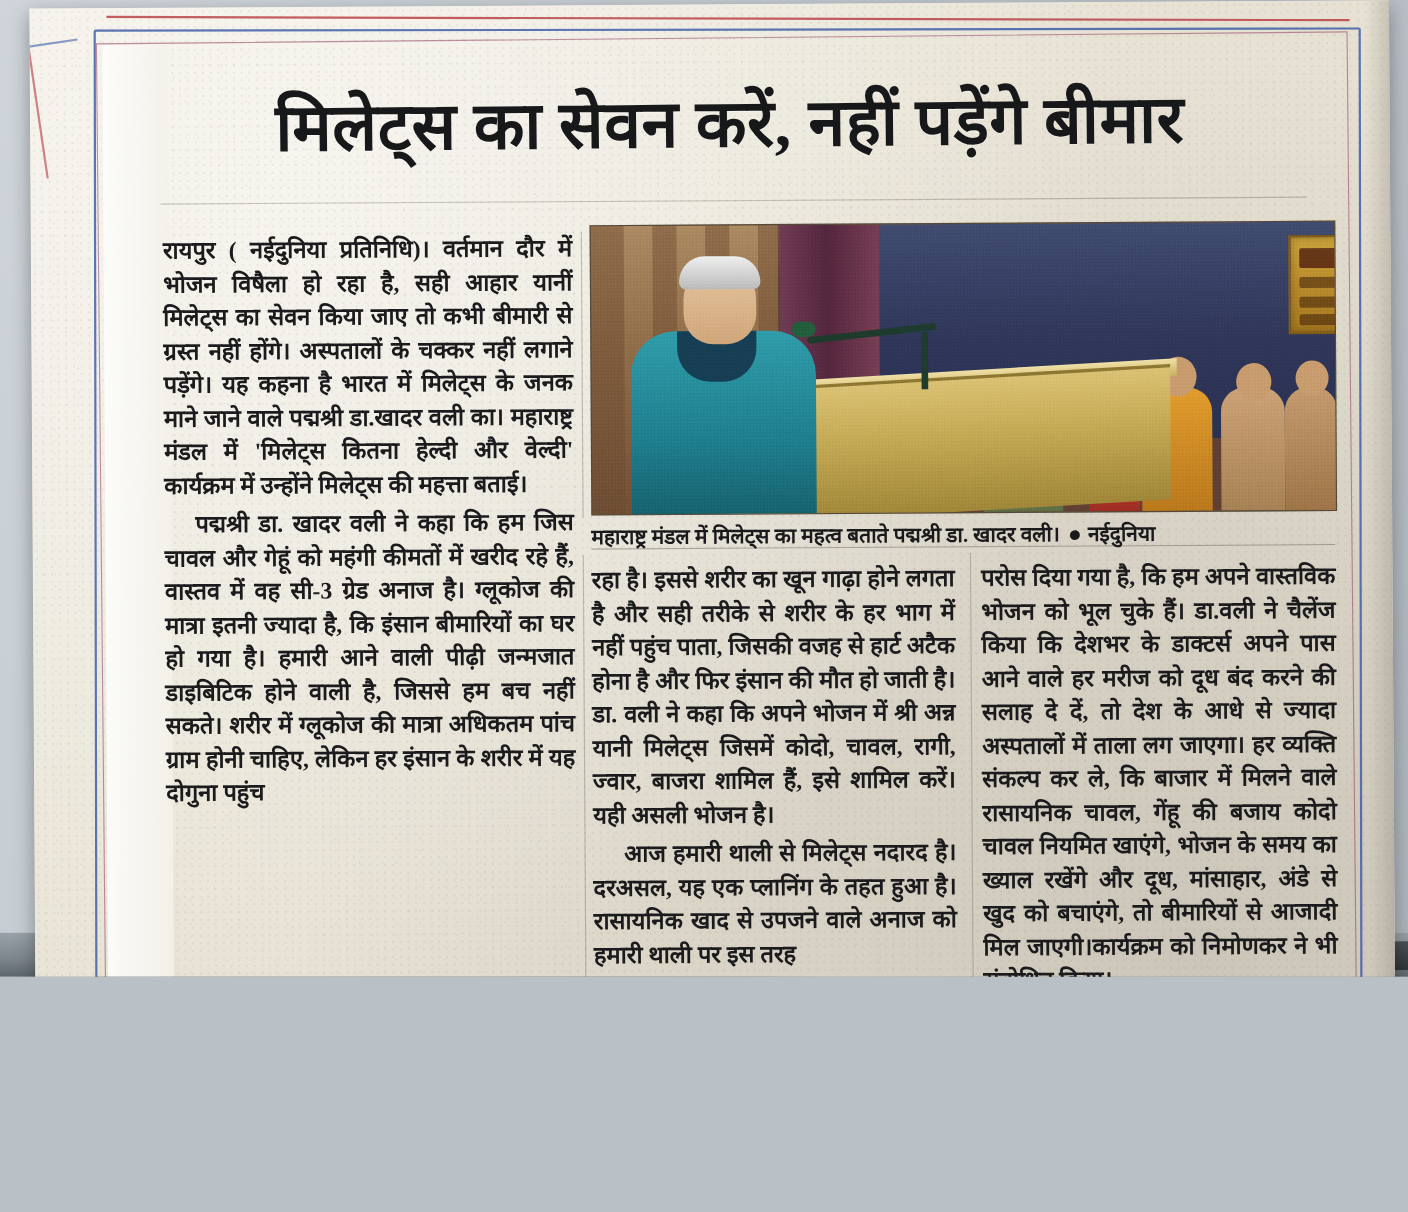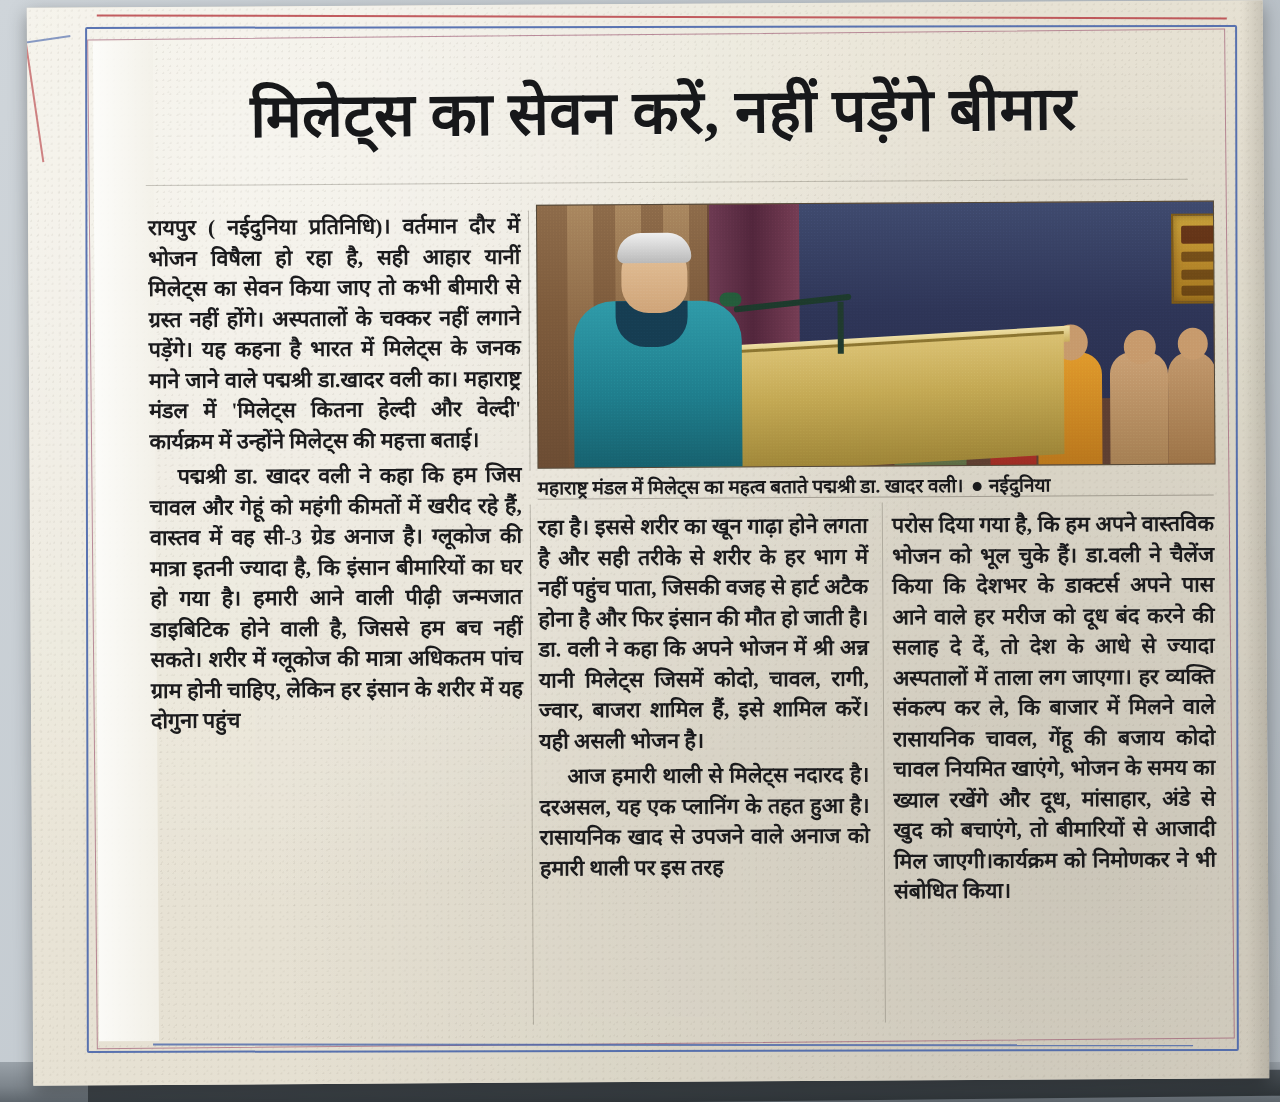--- a/index.html
+++ b/index.html
@@ -11,21 +11,21 @@
     width: 1280px;
     height: 1102px;
     overflow: hidden;
     font-family: "Liberation Serif", serif;
   }
 
   
   #scene {
     position: relative;
     width: 1280px;
-    height: 1102px;
+    height: 888px;
     background: linear-gradient(120deg, #cfd5da 0%, #c3cad0 40%, #aeb6bd 100%);
     overflow: hidden;
   }
   .desk-strip {
     position: absolute;
     left: 0;
     bottom: 0;
     width: 1280px;
     height: 40px;
     background: linear-gradient(180deg, #9aa2a9 0%, #7d858c 60%, #5e666d 100%);

